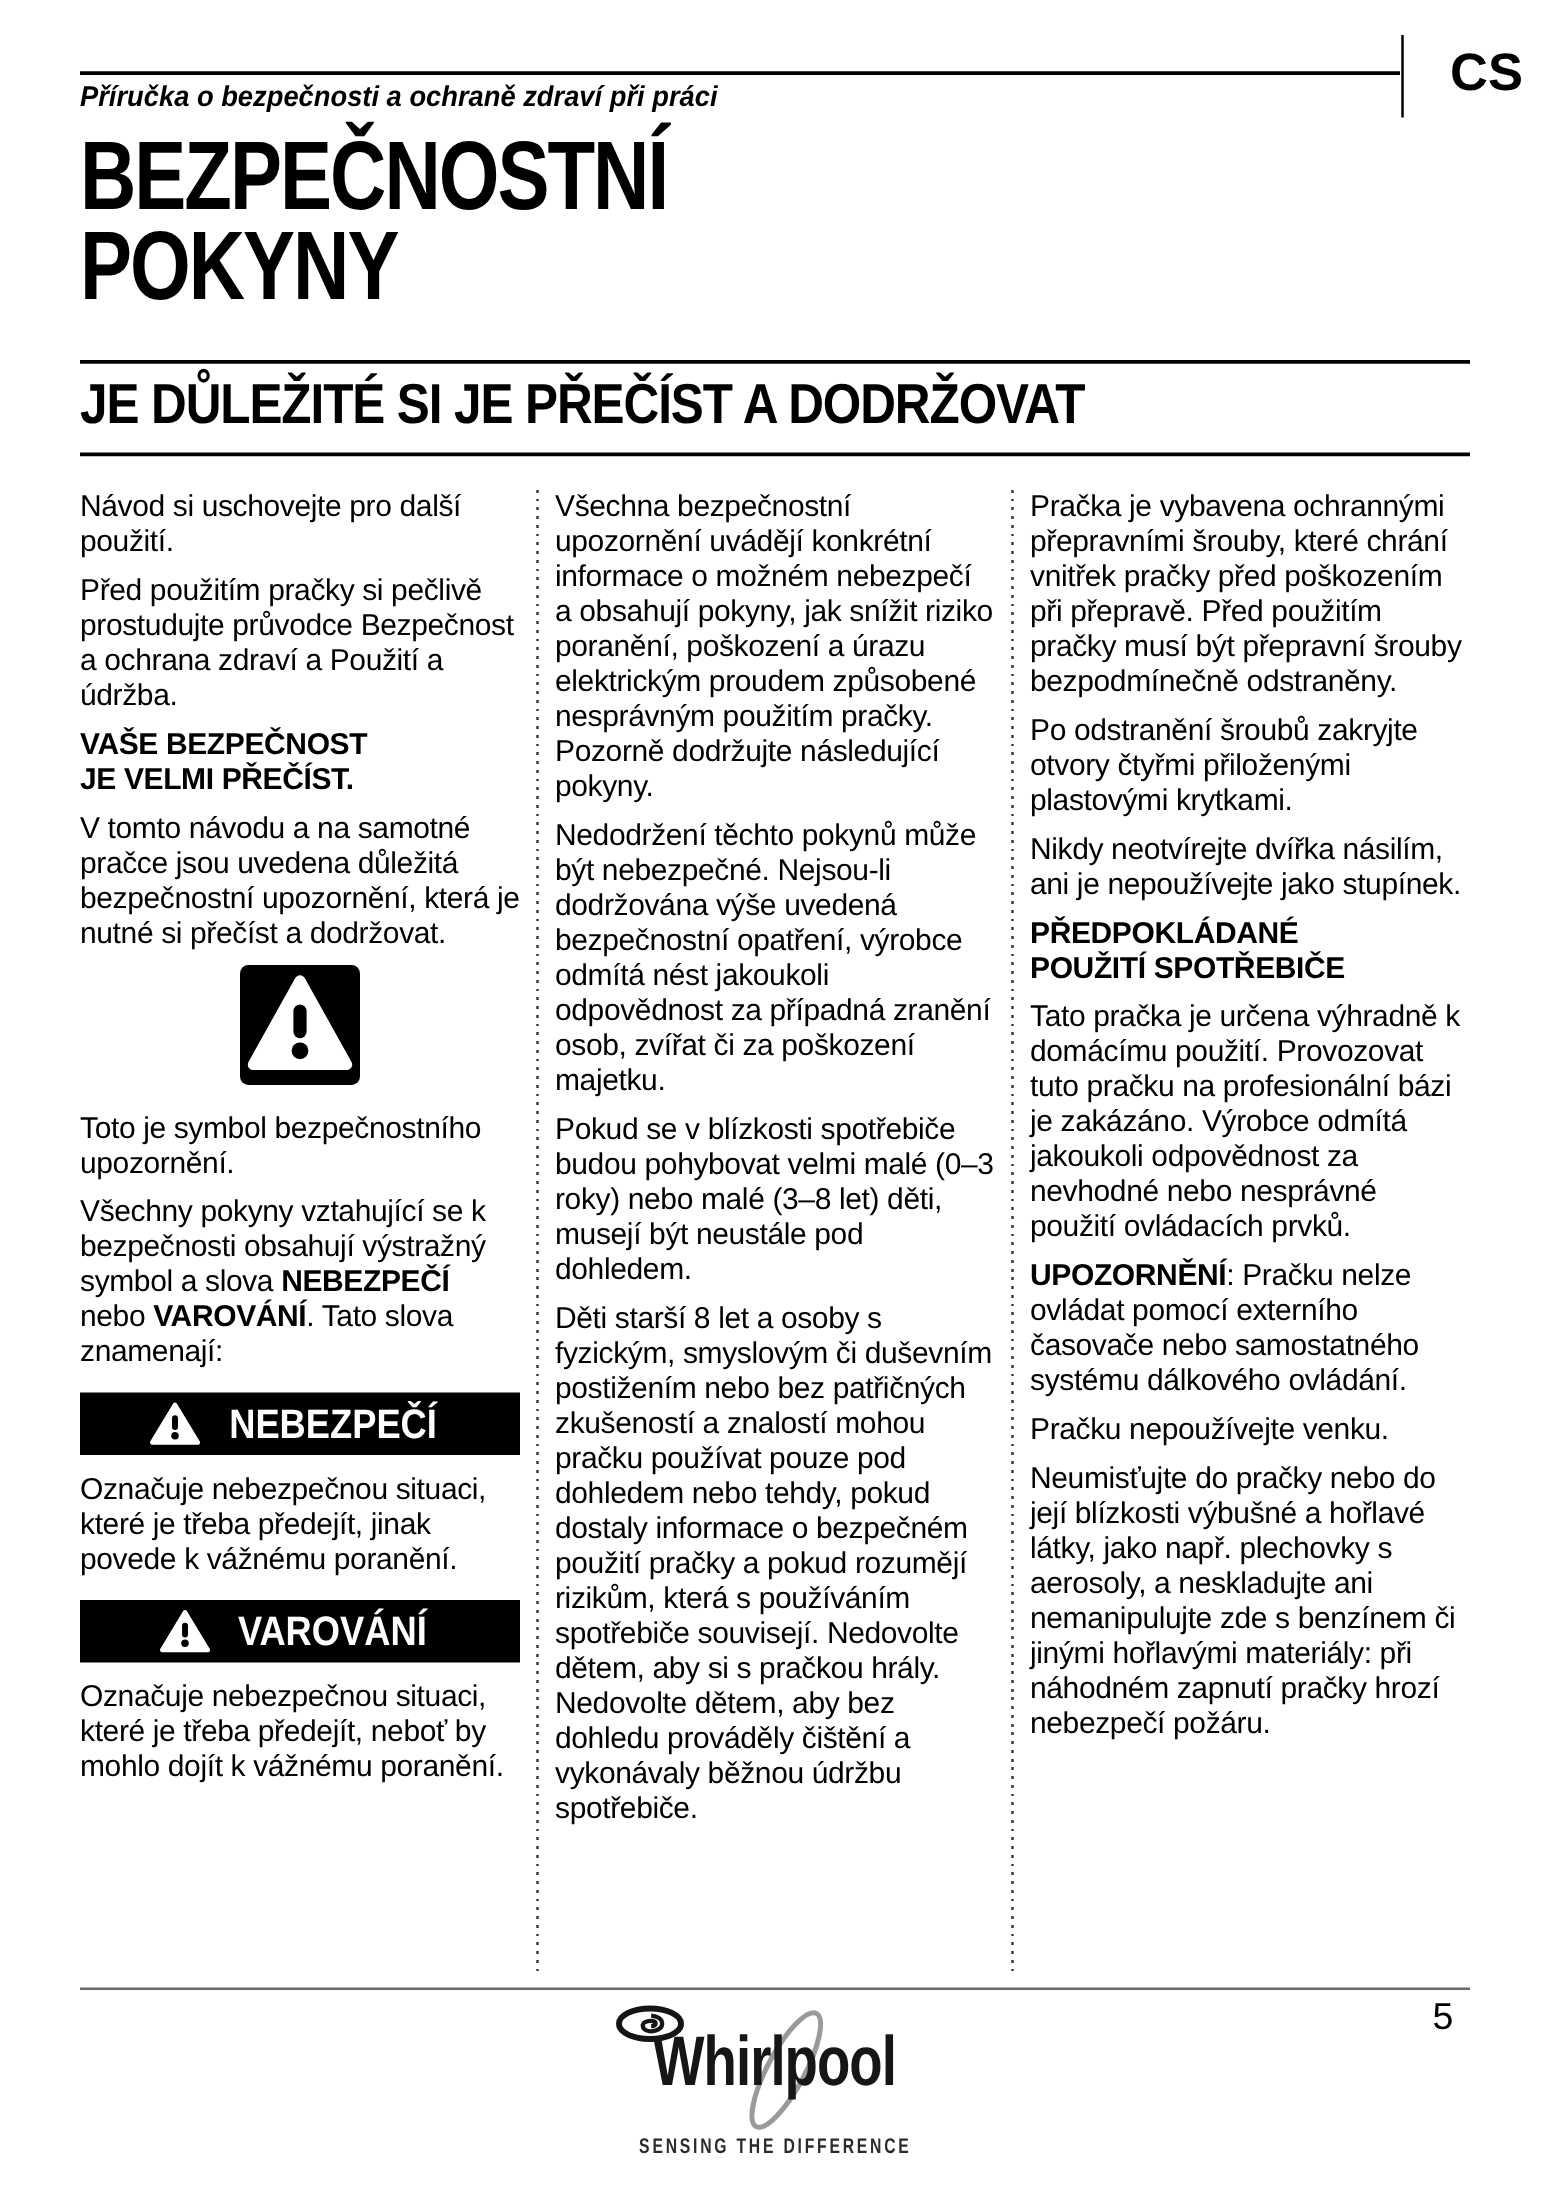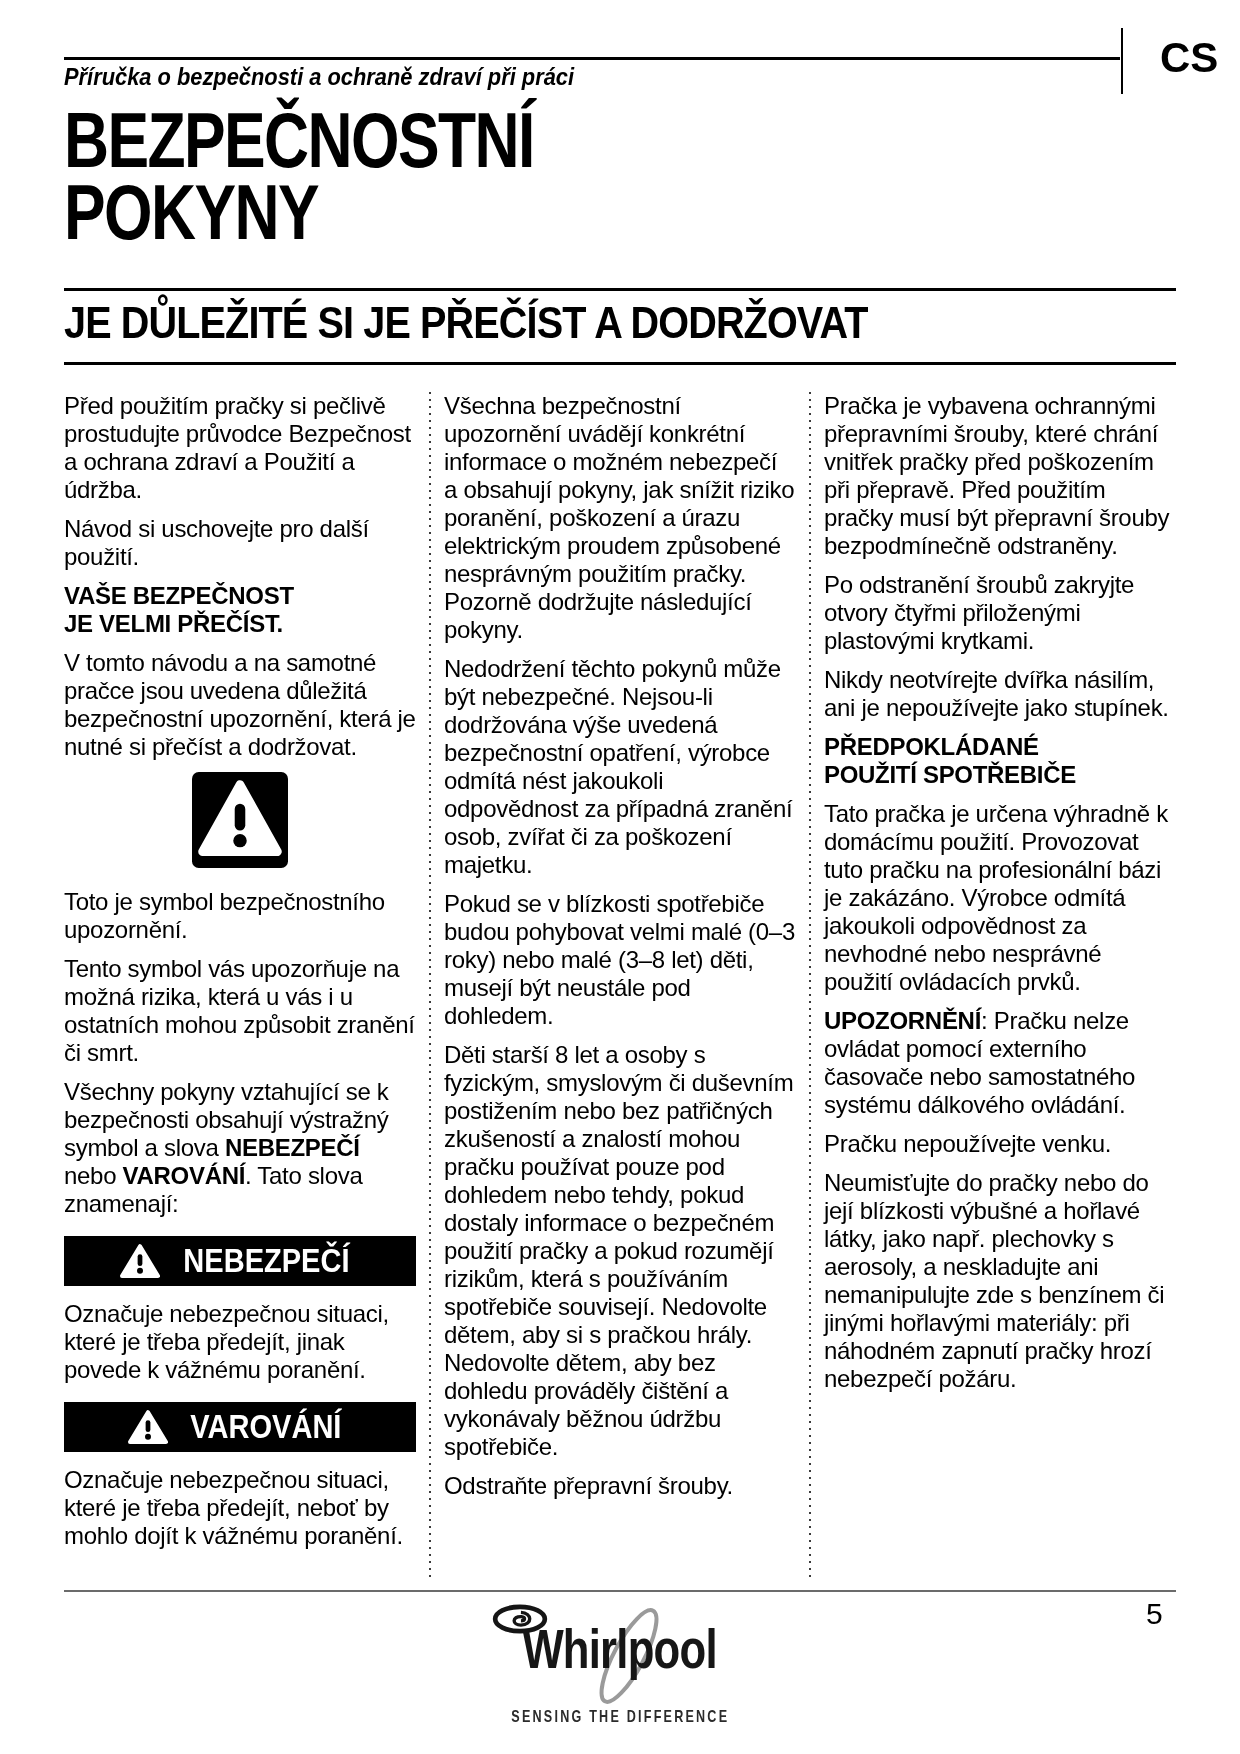--- a/index.html
+++ b/index.html
@@ -81,37 +81,36 @@
   <div>POKYNY</div>
 </div>
 
 <div class="section-rule-top rule"></div>
 <div class="section-heading">JE DŮLEŽITÉ SI JE PŘEČÍST A DODRŽOVAT</div>
 <div class="section-rule-bottom rule"></div>
 
 <div class="columns">
 
   <div class="col">
+    <p>Návod si uschovejte pro další použití.</p>
     <p>Před použitím pračky si pečlivě prostudujte průvodce Bezpečnost a ochrana zdraví a Použití a údržba.</p>
-    <p>Návod si uschovejte pro další použití.</p>
     <div class="col-heading">
       <div>VAŠE BEZPEČNOST</div>
       <div>JE VELMI PŘEČÍST.</div>
     </div>
     <p>V tomto návodu a na samotné pračce jsou uvedena důležitá bezpečnostní upozornění, která je nutné si přečíst a dodržovat.</p>
     <div class="sym-wrap">
       <svg viewBox="0 0 100 100" aria-hidden="true">
         <rect x="0" y="0" width="100" height="100" rx="7" fill="#000"></rect>
         <path d="M50 13 L89 83 L11 83 Z" fill="#fff" stroke="#fff" stroke-width="9" stroke-linejoin="round"></path>
         <rect x="44.5" y="33" width="11" height="28" rx="5.5" fill="#000"></rect>
         <circle cx="50" cy="71.5" r="7" fill="#000"></circle>
       </svg>
     </div>
     <p>Toto je symbol bezpečnostního upozornění.</p>
-    <p>Tento symbol vás upozorňuje na možná rizika, která u vás i u ostatních mohou způsobit zranění či smrt.</p>
     <p><span>Všechny pokyny vztahující se k bezpečnosti obsahují výstražný symbol a slova </span><span class="bold">NEBEZPEČÍ</span><span> nebo </span><span class="bold">VAROVÁNÍ</span><span>. Tato slova znamenají:</span></p>
     <div class="banner">
       <svg viewBox="0 0 64 56" aria-hidden="true">
         <path d="M32 4 L61 52 L3 52 Z" fill="#fff" stroke="#fff" stroke-width="6" stroke-linejoin="round"></path>
         <rect x="28.2" y="17" width="7.6" height="19" rx="3.8" fill="#000"></rect>
         <circle cx="32" cy="43.5" r="4.8" fill="#000"></circle>
       </svg>
       <span class="banner-label">NEBEZPEČÍ</span>
     </div>
     <p>Označuje nebezpečnou situaci, které je třeba předejít, jinak povede k vážnému poranění.</p>
@@ -126,21 +125,20 @@
     <p>Označuje nebezpečnou situaci, které je třeba předejít, neboť by mohlo dojít k vážnému poranění.</p>
   </div>
 
   <div class="col-sep"></div>
 
   <div class="col">
     <p>Všechna bezpečnostní upozornění uvádějí konkrétní informace o možném nebezpečí a obsahují pokyny, jak snížit riziko poranění, poškození a úrazu elektrickým proudem způsobené nesprávným použitím pračky. Pozorně dodržujte následující pokyny.</p>
     <p>Nedodržení těchto pokynů může být nebezpečné. Nejsou-li dodržována výše uvedená bezpečnostní opatření, výrobce odmítá nést jakoukoli odpovědnost za případná zranění osob, zvířat či za poškození majetku.</p>
     <p>Pokud se v blízkosti spotřebiče budou pohybovat velmi malé (0–3 roky) nebo malé (3–8 let) děti, musejí být neustále pod dohledem.</p>
     <p>Děti starší 8 let a osoby s fyzickým, smyslovým či duševním postižením nebo bez patřičných zkušeností a znalostí mohou pračku používat pouze pod dohledem nebo tehdy, pokud dostaly informace o bezpečném použití pračky a pokud rozumějí rizikům, která s používáním spotřebiče souvisejí. Nedovolte dětem, aby si s pračkou hrály. Nedovolte dětem, aby bez dohledu prováděly čištění a vykonávaly běžnou údržbu spotřebiče.</p>
-    <p>Odstraňte přepravní šrouby.</p>
   </div>
 
   <div class="col-sep"></div>
 
   <div class="col">
     <p>Pračka je vybavena ochrannými přepravními šrouby, které chrání vnitřek pračky před poškozením při přepravě. Před použitím pračky musí být přepravní šrouby bezpodmínečně odstraněny.</p>
     <p>Po odstranění šroubů zakryjte otvory čtyřmi přiloženými plastovými krytkami.</p>
     <p>Nikdy neotvírejte dvířka násilím, ani je nepoužívejte jako stupínek.</p>
     <div class="col-heading">
       <div>PŘEDPOKLÁDANÉ</div>

